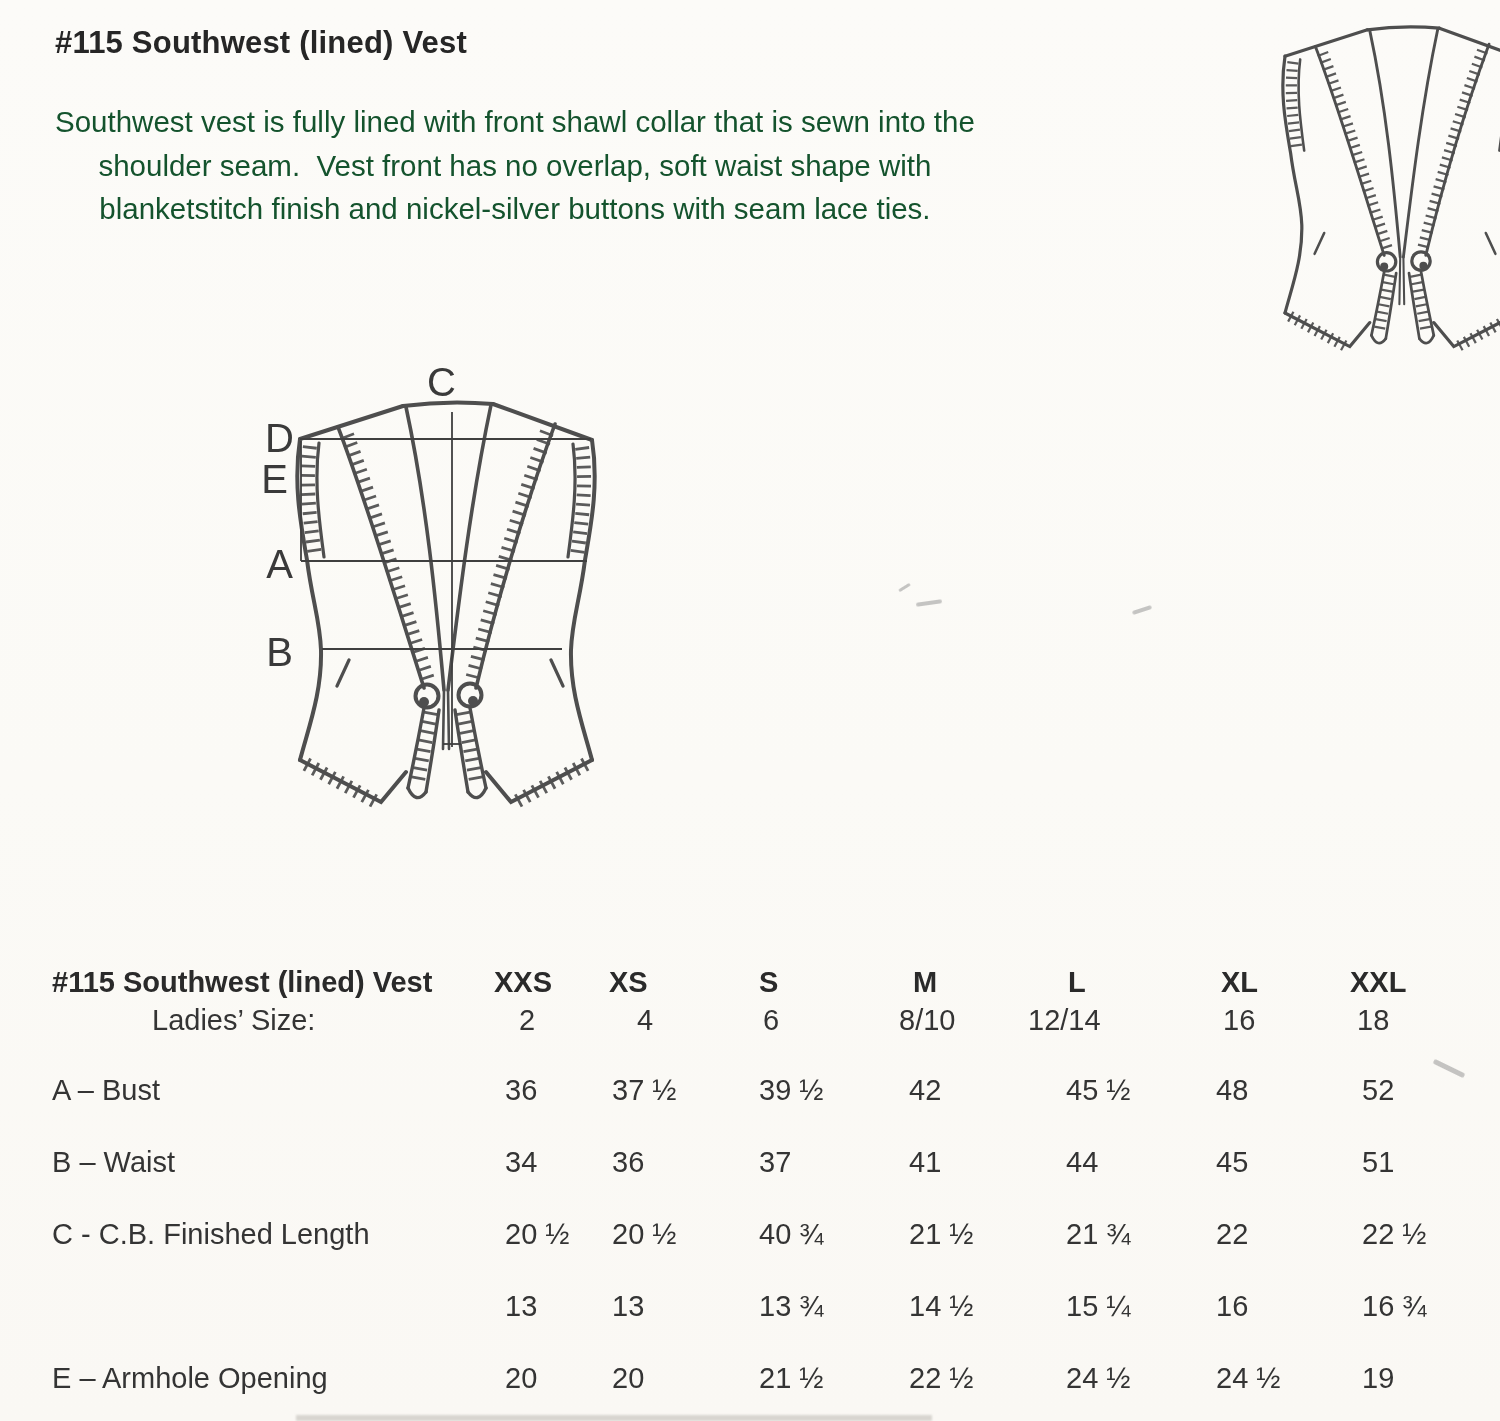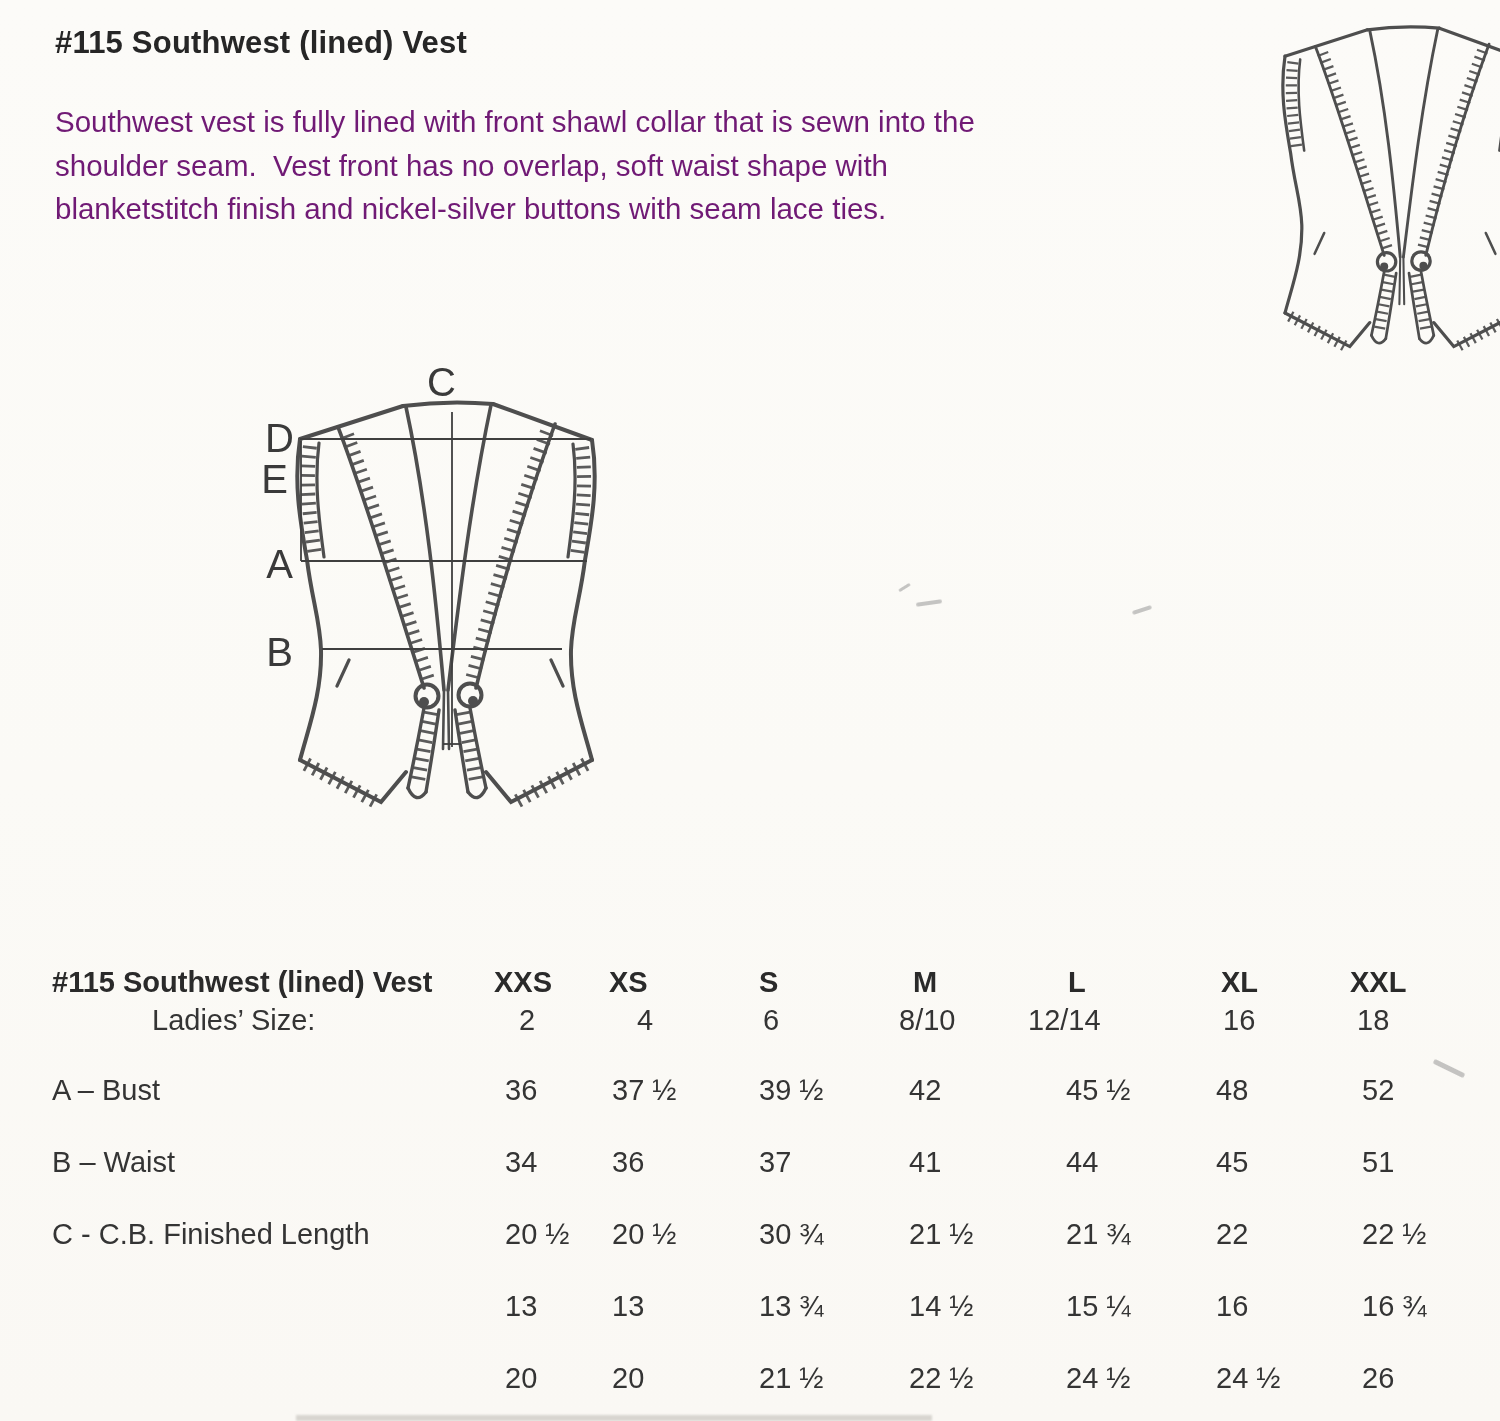--- a/index.html
+++ b/index.html
@@ -10,21 +10,21 @@
     background:linear-gradient(180deg,#fcfbf8 0%,#fbfaf6 55%,#faf8f4 100%);
     font-family:"Liberation Sans", sans-serif;
     color:#2e2e2e;
   }
   .doc-title {
     position:absolute; left:55px; top:25px;
     font-size:31px; font-weight:bold; letter-spacing:.2px; color:#262626;
   }
   .desc { position:absolute; left:55px; top:100px; }
   .desc-line {
-    font-size:29.5px; line-height:43.5px; color:#701a75; white-space:pre-wrap;
+    font-size:29.5px; line-height:43.5px; color:#14532d; white-space:pre-wrap;text-align:center;
   }
   svg.diagram { position:absolute; overflow:visible; }
   svg text { font-family:"Liberation Sans", sans-serif; fill:#3a3a3a; }
 
   
   .trow { position:absolute; left:0; width:1500px; height:42px; }
   .tcell { position:absolute; top:0; font-size:29px; white-space:pre; color:#343434; }
   .bold  { font-weight:bold; color:#2a2a2a; }
   .tlabel { left:52px; }
   .slabel { left:138px;margin-left:14px; }
@@ -174,45 +174,46 @@
     <span class="tcell dc3">41</span>
     <span class="tcell dc4">44</span>
     <span class="tcell dc5">45</span>
     <span class="tcell dc6">51</span>
   </div>
 
   <div class="trow" style="top:1218px">
     <span class="tcell tlabel">C - C.B. Finished Length</span>
     <span class="tcell dc0">20 ½</span>
     <span class="tcell dc1">20 ½</span>
-    <span class="tcell dc2">30 ¾</span>
+    <span class="tcell dc2">40 ¾</span>
     <span class="tcell dc3">21 ½</span>
     <span class="tcell dc4">21 ¾</span>
     <span class="tcell dc5">22</span>
     <span class="tcell dc6">22 ½</span>
   </div>
 
   <div class="trow" style="top:1290px">
     <span class="tcell dc0">13</span>
     <span class="tcell dc1">13</span>
     <span class="tcell dc2">13 ¾</span>
     <span class="tcell dc3">14 ½</span>
     <span class="tcell dc4">15 ¼</span>
     <span class="tcell dc5">16</span>
     <span class="tcell dc6">16 ¾</span>
   </div>
 
   <div class="trow" style="top:1362px">
+    <span class="tcell tlabel">E – Armhole Opening</span>
     <span class="tcell dc0">20</span>
     <span class="tcell dc1">20</span>
     <span class="tcell dc2">21 ½</span>
     <span class="tcell dc3">22 ½</span>
     <span class="tcell dc4">24 ½</span>
     <span class="tcell dc5">24 ½</span>
-    <span class="tcell dc6">26</span>
+    <span class="tcell dc6">19</span>
   </div>
 </div>
 
 <div class="artifact" style="left:898px; top:586px; width:13px; height:3px; transform:rotate(-32deg);"></div>
 <div class="artifact" style="left:916px; top:601px; width:26px; height:4px; transform:rotate(-8deg);"></div>
 <div class="artifact" style="left:1132px; top:608px; width:20px; height:4px; transform:rotate(-18deg);"></div>
 <div class="artifact" style="left:1432px; top:1066px; width:34px; height:5px; transform:rotate(26deg);"></div>
 <div class="smudge-bottom"></div>
 
 </body></html>

